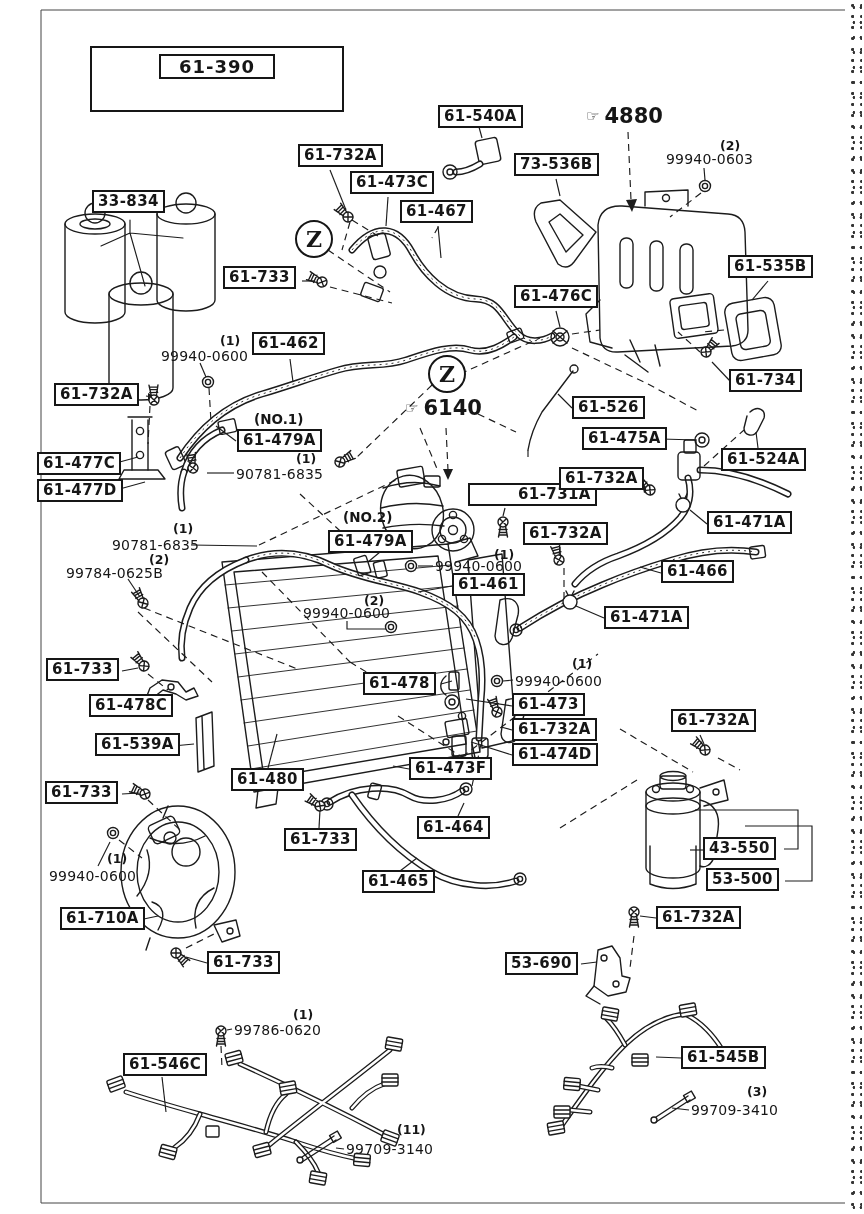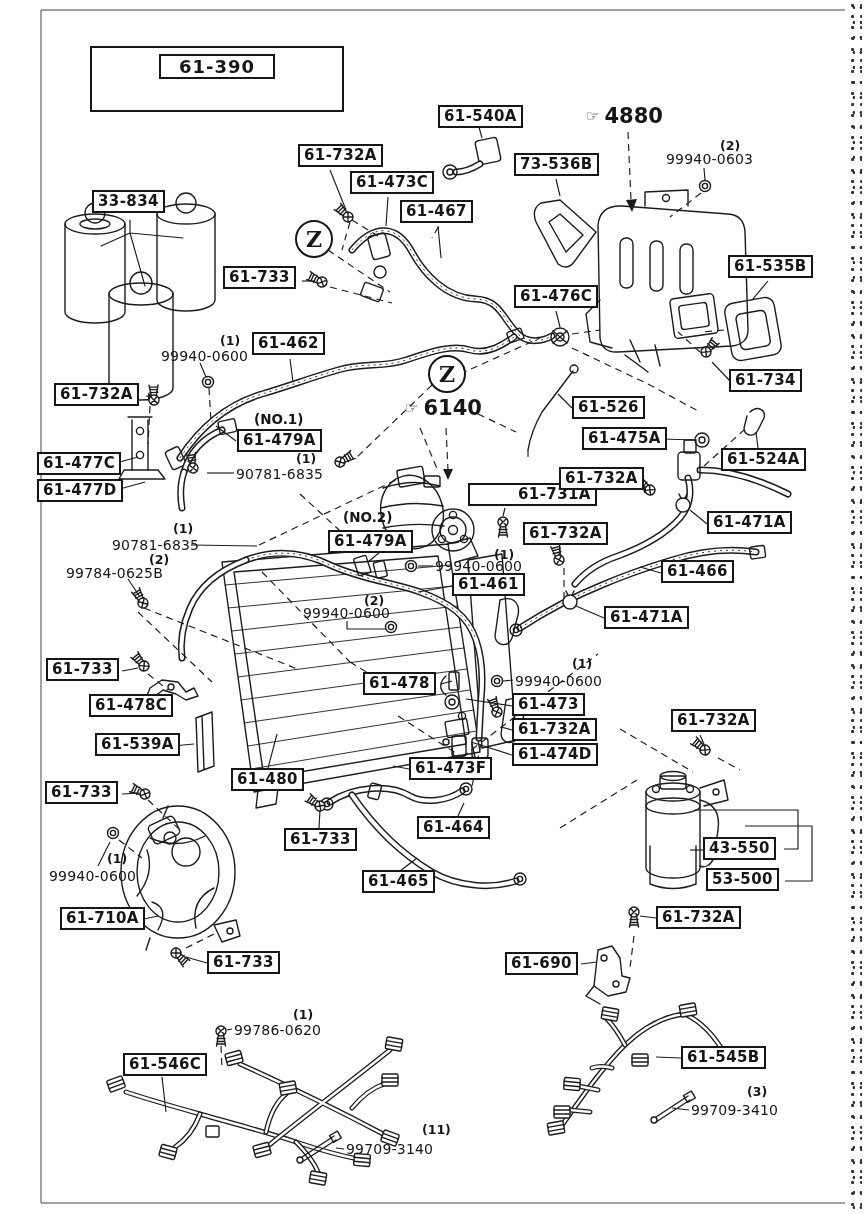--- a/index.html
+++ b/index.html
@@ -530,21 +530,21 @@
       <div class="plabel" style="left: 417px; top: 816px;">61-464</div>
       <div class="plabel" style="left: 362px; top: 870px;">61-465</div>
       <div class="plabel" style="left: 671px; top: 709px;">61-732A</div>
       <div class="plabel" style="left: 703px; top: 837px;">43-550</div>
       <div class="plabel" style="left: 706px; top: 868px;">53-500</div>
       <div class="plabel" style="left: 45px; top: 781px;">61-733</div>
       <div class="plabel" style="left: 284px; top: 828px;">61-733</div>
       <div class="plabel" style="left: 60px; top: 907px;">61-710A</div>
       <div class="plabel" style="left: 207px; top: 951px;">61-733</div>
       <div class="plabel" style="left: 656px; top: 906px;">61-732A</div>
-      <div class="plabel" style="left: 505px; top: 952px;">61-690</div>
+      <div class="plabel" style="left: 505px; top: 952px;">53-690</div>
       <div class="plabel" style="left: 681px; top: 1046px;">61-545B</div>
       <div class="plabel" style="left: 123px; top: 1053px;">61-546C</div>
       <div class="pnum" style="left: 666px; top: 151px;">99940-0603</div>
       <div class="pnum" style="left: 161px; top: 348px;">99940-0600</div>
       <div class="pnum" style="left: 236px; top: 466px;">90781-6835</div>
       <div class="pnum" style="left: 112px; top: 537px;">90781-6835</div>
       <div class="pnum" style="left: 66px; top: 565px;">99784-0625B</div>
       <div class="pnum" style="left: 435px; top: 558px;">99940-0600</div>
       <div class="pnum" style="left: 303px; top: 605px;">99940-0600</div>
       <div class="pnum" style="left: 515px; top: 673px;">99940-0600</div>
@@ -556,21 +556,21 @@
       <div class="qty" style="left: 220px; top: 333px;">(1)</div>
       <div class="qty" style="left: 296px; top: 451px;">(1)</div>
       <div class="qty" style="left: 173px; top: 521px;">(1)</div>
       <div class="qty" style="left: 149px; top: 552px;">(2)</div>
       <div class="qty" style="left: 494px; top: 547px;">(1)</div>
       <div class="qty" style="left: 364px; top: 593px;">(2)</div>
       <div class="qty" style="left: 572px; top: 656px;">(1)</div>
       <div class="qty" style="left: 107px; top: 851px;">(1)</div>
       <div class="qty" style="left: 293px; top: 1007px;">(1)</div>
       <div class="qty" style="left: 747px; top: 1084px;">(3)</div>
-      <div class="qty" style="left: 397px; top: 1122px; margin-left: 25px;">(11)</div>
+      <div class="qty" style="left: 397px; top: 1122px;">(11)</div>
       <div class="note" style="left: 254px; top: 411px;">(NO.1)</div>
       <div class="note" style="left: 343px; top: 509px;">(NO.2)</div>
       <div class="refmark" style="left: 586px; top: 104px;">
         <span class="hand">☞</span>
         <span>4880</span>
       </div>
       <div class="refmark" style="left: 405px; top: 396px;">
         <span class="hand">☞</span>
         <span>6140</span>
       </div>

